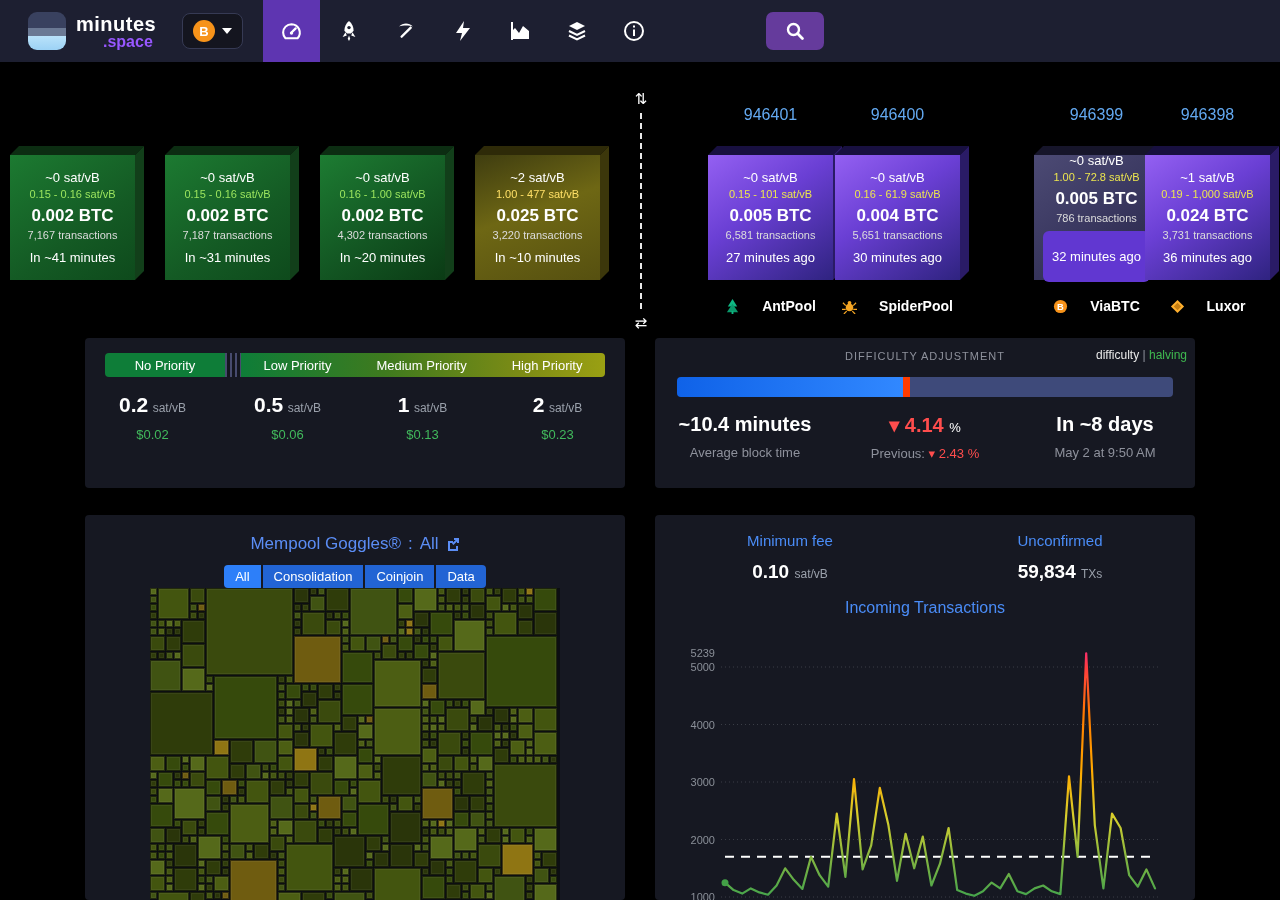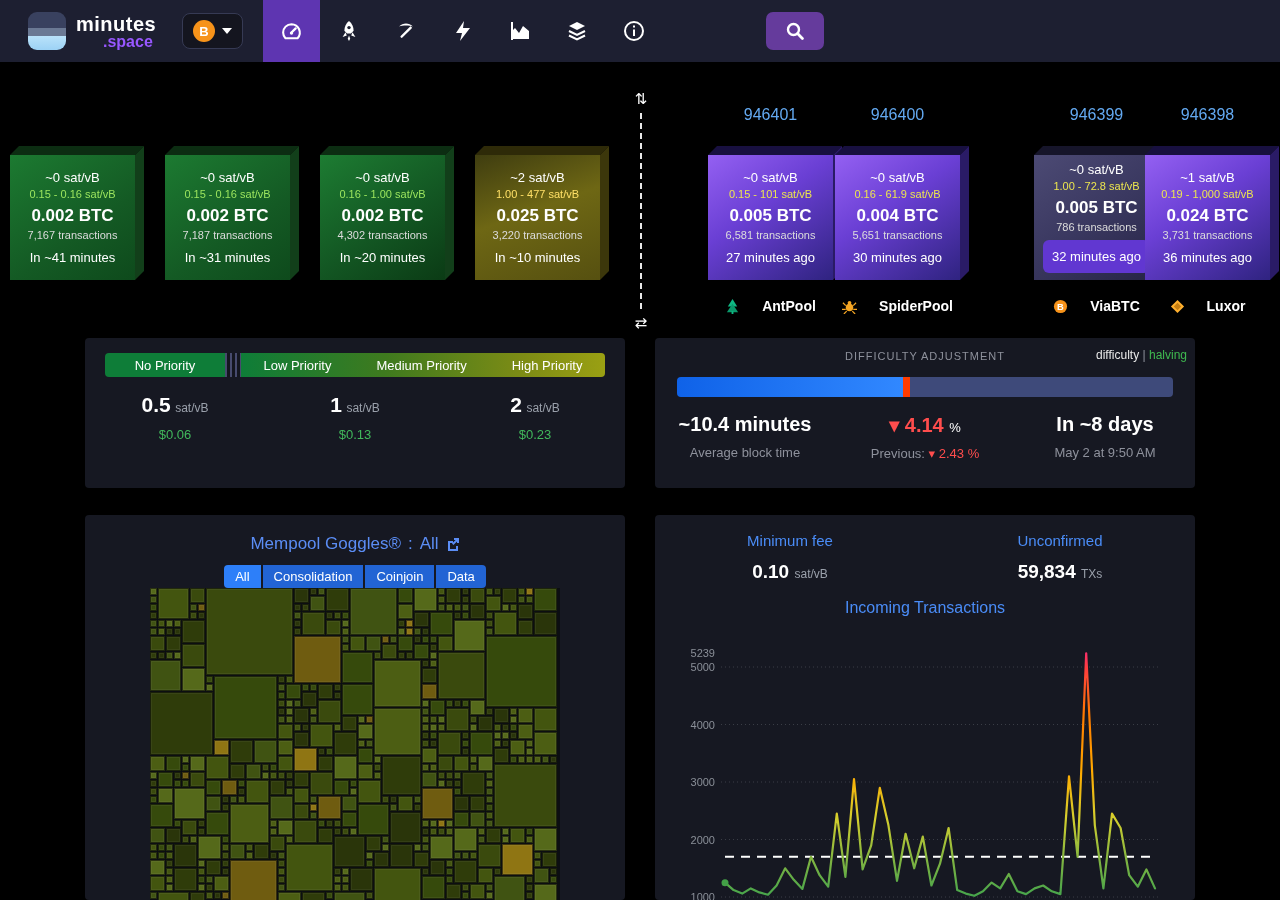--- a/index.html
+++ b/index.html
@@ -31,21 +31,21 @@
   .block::after { content:""; position:absolute; top:0; right:-9px; width:9px; height:125px; transform:skewY(-45deg); transform-origin:0 0; background:var(--sidef); }
   .face { width:125px; height:125px; background:var(--face); display:flex; flex-direction:column; align-items:center; justify-content:center; text-align:center; }
   .b-fee { font-size:13px; color:#fff; }
   .b-range { font-size:11px; margin-top:3px; }
   .range-green { color:#9ce55e; }
   .range-yellow { color:#ffe066; }
   .range-lime { color:#ece54f; }
   .b-btc { font-size:17px; font-weight:700; color:#fff; margin-top:6px; }
   .b-txs { font-size:11px; color:#dcdcdc; margin-top:3px; }
   .b-eta,.b-time { font-size:13px; color:#fff; margin-top:9px; }
-  .b-time.hl { background:#6137d1; padding:9px 9px; border-radius:6px; margin-top:7px; }
+  .b-time.hl { background:#6137d1; padding:18px 9px; border-radius:6px; margin-top:7px; }
   .mb1,.mb2 { --face:linear-gradient(145deg,#1c7a31 0%,#145a24 60%,#0e4a1c 100%); --topf:#0c2d12; --sidef:#123f1a; }
   .mb3 { --face:linear-gradient(145deg,#1d7c32 0%,#135723 55%,#0b3b15 100%); --topf:#0c2d12; --sidef:#123f1a; }
   .mb4 { --face:linear-gradient(160deg,#3f3d10 0%,#6e6714 45%,#565010 100%); --topf:#2e2a08; --sidef:#3c370b; }
   .mined1,.mined2,.mined4 { --face:linear-gradient(145deg,#9460f2 0%,#6a3fd4 42%,#2f2380 100%); --topf:#181040; --sidef:#2a1b66; }
   .mined3 { --face:linear-gradient(145deg,#4c4a74 0%,#3a3860 50%,#262445 100%); --topf:#16152a; --sidef:#23233f; }
   .b-height { position:absolute; top:-49px; width:125px; text-align:center; font-size:16px; color:#63a9f1; cursor:pointer; }
   .pool-row { position:absolute; top:143px; width:125px; display:flex; align-items:flex-end; justify-content:center; gap:22px; font-size:14px; font-weight:700; color:#fff; cursor:pointer; }
   .divider { position:absolute; left:632px; top:28px; width:18px; height:250px; text-align:center; }
   .div-icon { font-size:15px; color:#fff; line-height:18px; }
   .div-line { width:0; height:196px; margin:5px auto 5px; border-left:2px dashed #e8e8e8; }
@@ -303,20 +303,24 @@
     <div class="fee-bar">
       <div class="seg-nopri">No Priority</div>
       <div class="seg-stripes"></div>
       <div class="seg-grad">
         <span>Low Priority</span>
         <span>Medium Priority</span>
         <span>High Priority</span>
       </div>
     </div>
     <div class="fee-vals">
+      <div class="fee-col">
+        <div><span class="rate">0.2</span> <span class="unit">sat/vB</span></div>
+        <div class="usd">$0.02</div>
+      </div>
       <div class="fee-col">
         <div><span class="rate">0.5</span> <span class="unit">sat/vB</span></div>
         <div class="usd">$0.06</div>
       </div>
       <div class="fee-col">
         <div><span class="rate">1</span> <span class="unit">sat/vB</span></div>
         <div class="usd">$0.13</div>
       </div>
       <div class="fee-col">
         <div><span class="rate">2</span> <span class="unit">sat/vB</span></div>

